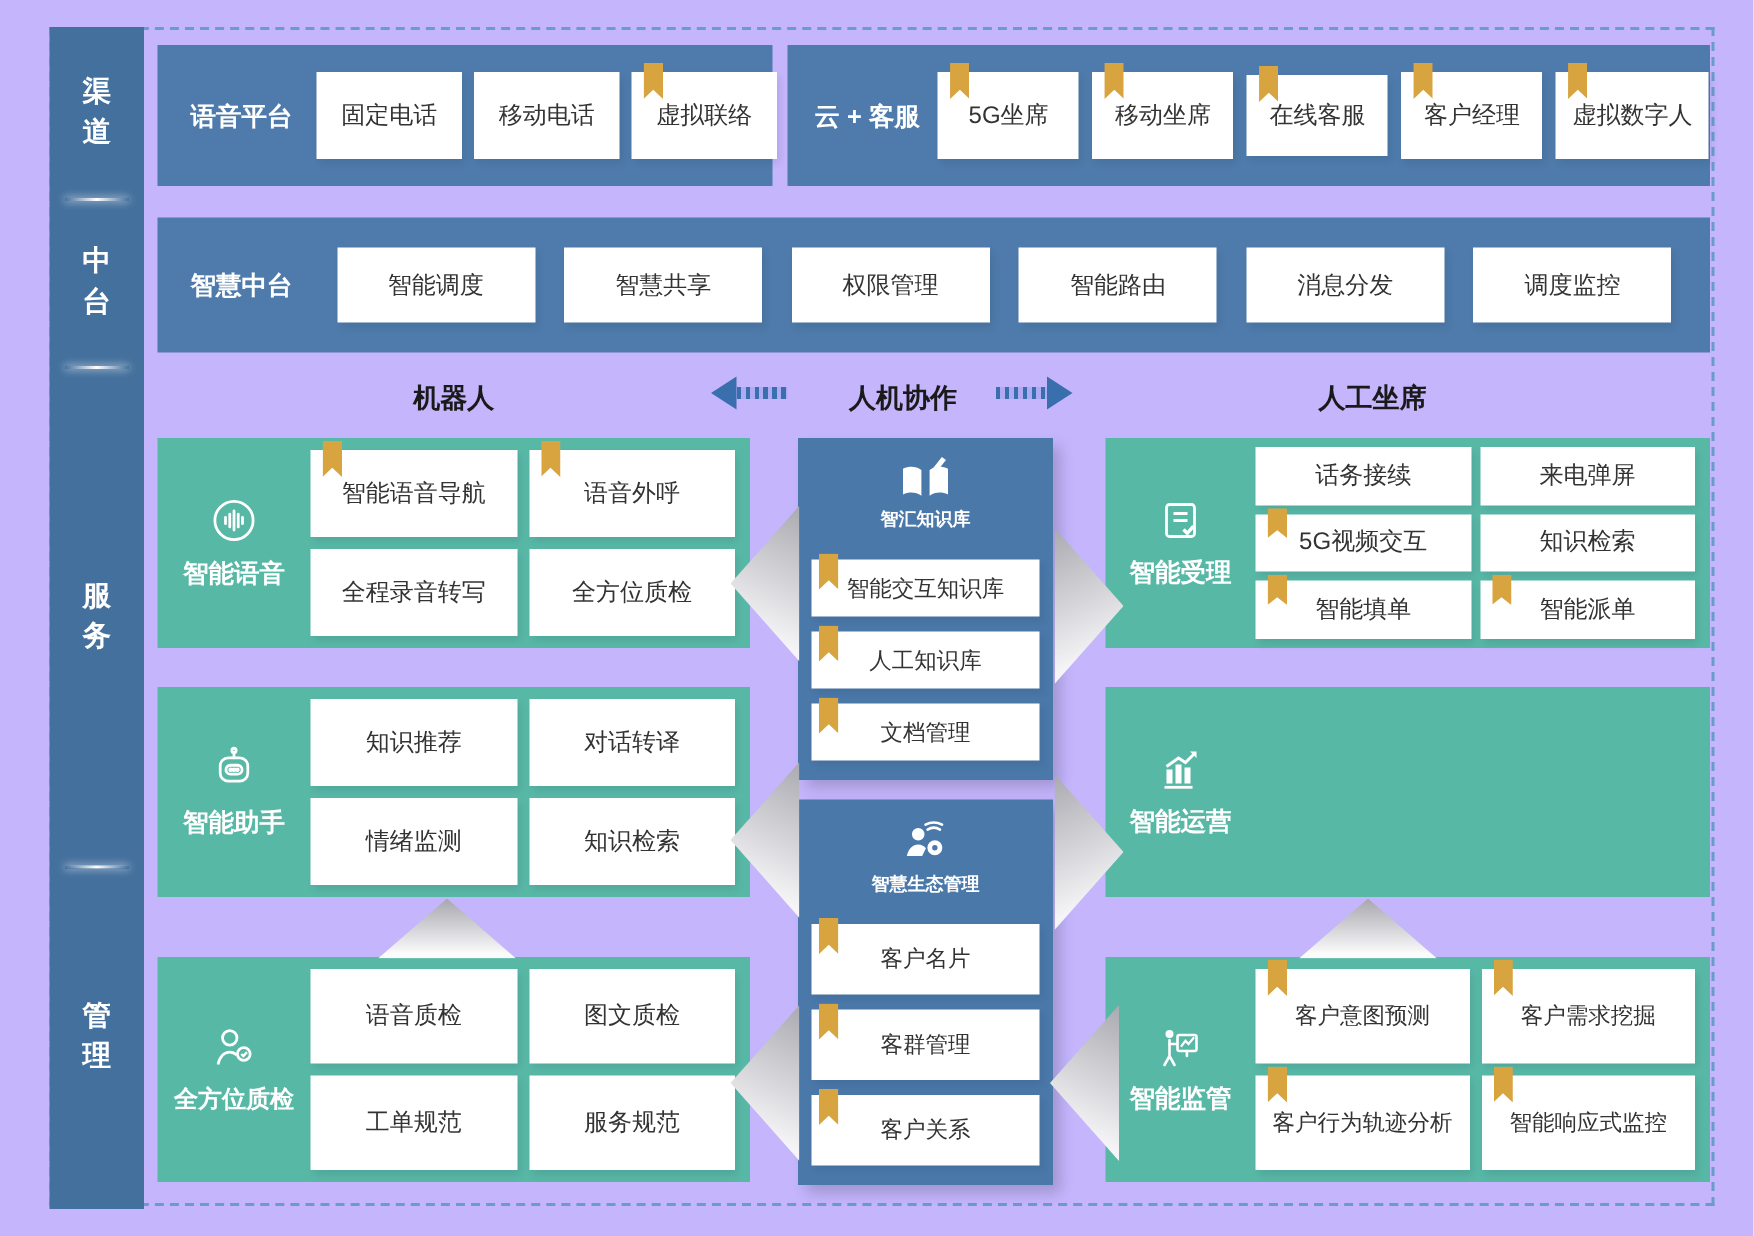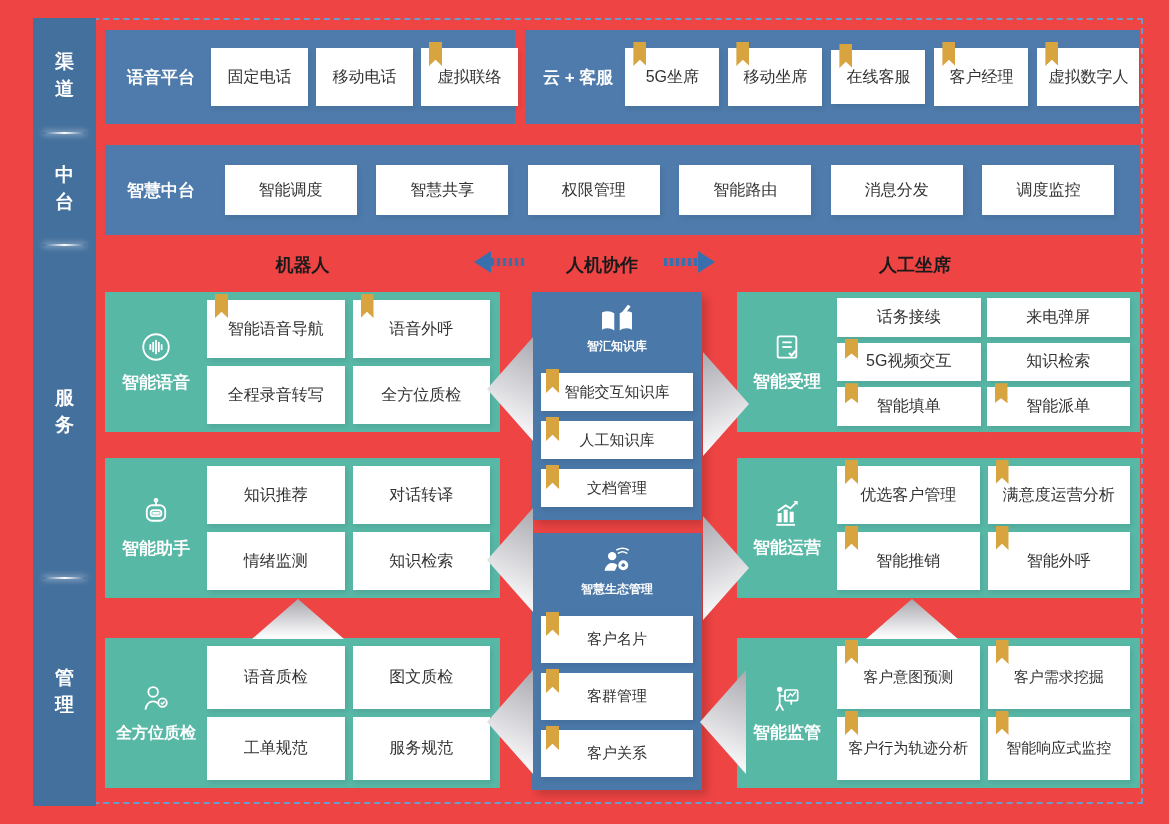--- a/index.html
+++ b/index.html
@@ -1,16 +1,16 @@
 <!DOCTYPE html>
 <html><head>
 <meta charset="utf-8">
 <style>
   html,body{margin:0;padding:0;background:#fff;}
-  .canvas{position:relative;width:1169px;height:824px;background:#ef4444;
+  .canvas{position:relative;width:1169px;height:824px;background:#c4b5fd;
     font-family:"Liberation Sans","DejaVu Sans",sans-serif;overflow:hidden;}
   .dash-border{position:absolute;left:33px;top:18px;width:1110px;height:786px;
     border:2px dashed #6a9ccb;box-sizing:border-box;}
   
   .sidebar{position:absolute;left:33px;top:18px;width:63px;height:788px;
     background:#44709d;display:flex;flex-direction:column;z-index:2;}
   .sideseg{display:flex;align-items:center;justify-content:center;}
   .sidelabel{color:#fff;font-weight:bold;font-size:19px;width:22px;line-height:1.4;
     word-break:break-all;text-align:center;}
   .sidediv{height:0;position:relative;}
@@ -352,38 +352,20 @@
             <rect x="5" y="12" width="3" height="7"></rect>
             <rect x="9.5" y="9.5" width="3" height="9.5"></rect>
             <rect x="14" y="11" width="3" height="8"></rect>
             <path d="M5 10.5l6-4.2 3.5 2.2 4.5-4.5" stroke="#fff" stroke-width="1.5" fill="none"></path>
             <path d="M16.8 3h3.2v3.2z"></path>
             <rect x="4" y="20.2" width="14" height="1.4"></rect>
           </svg>
       </span>
       <span class="gtitle">智能运营</span>
     </div>
-    <div class="gitems">
-      <div class="wbox">
-          <span class="bm"></span>
-          <span>优选客户管理</span>
-        </div>
-      <div class="wbox">
-          <span class="bm"></span>
-          <span>满意度运营分析</span>
-        </div>
-      <div class="wbox">
-          <span class="bm"></span>
-          <span>智能推销</span>
-        </div>
-      <div class="wbox">
-          <span class="bm"></span>
-          <span>智能外呼</span>
-        </div>
-    </div>
   </div>
 
   <div class="gblock" style="left:737px;top:638px;width:403px;height:150px">
     <div class="glabel" style="width:100px">
       <span class="icon">
         <svg width="32" height="32" viewBox="0 0 24 24" fill="none" stroke="#fff" stroke-width="1.3" stroke-linecap="round">
             <circle cx="6.5" cy="5.5" r="2" fill="#fff" stroke="none"></circle>
             <path d="M6.5 8.5v8M4 21l2.5-4.5L9 21"></path>
             <path d="M6.5 10.5h3.5"></path>
             <rect x="10.5" y="6" width="9.5" height="8" rx="1"></rect>

